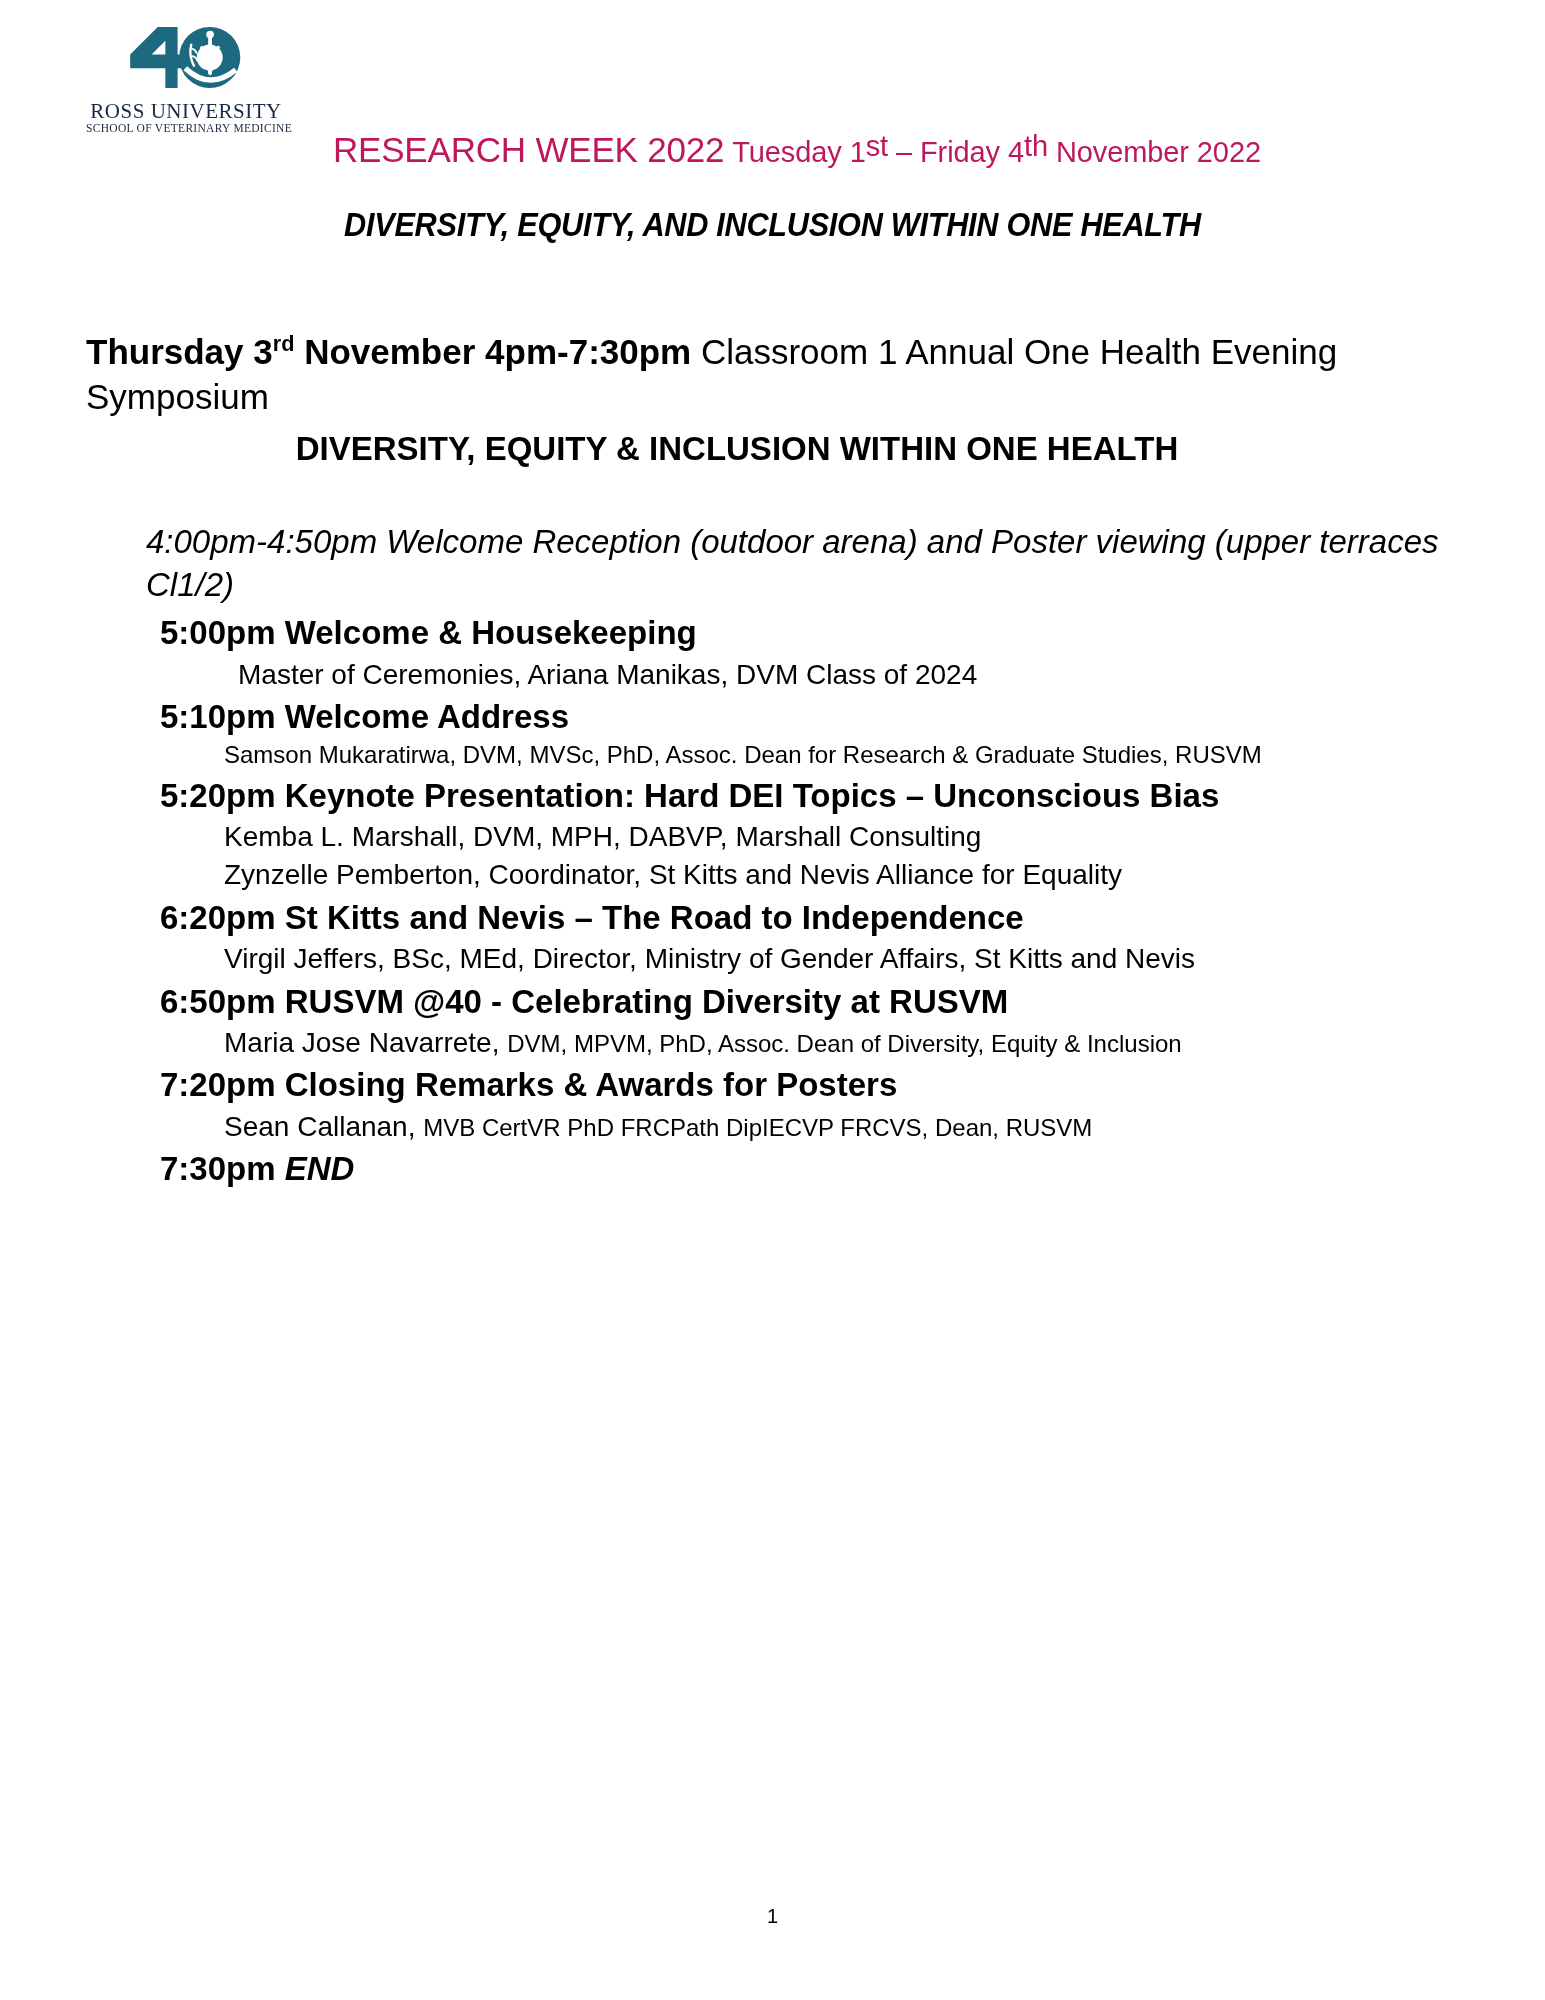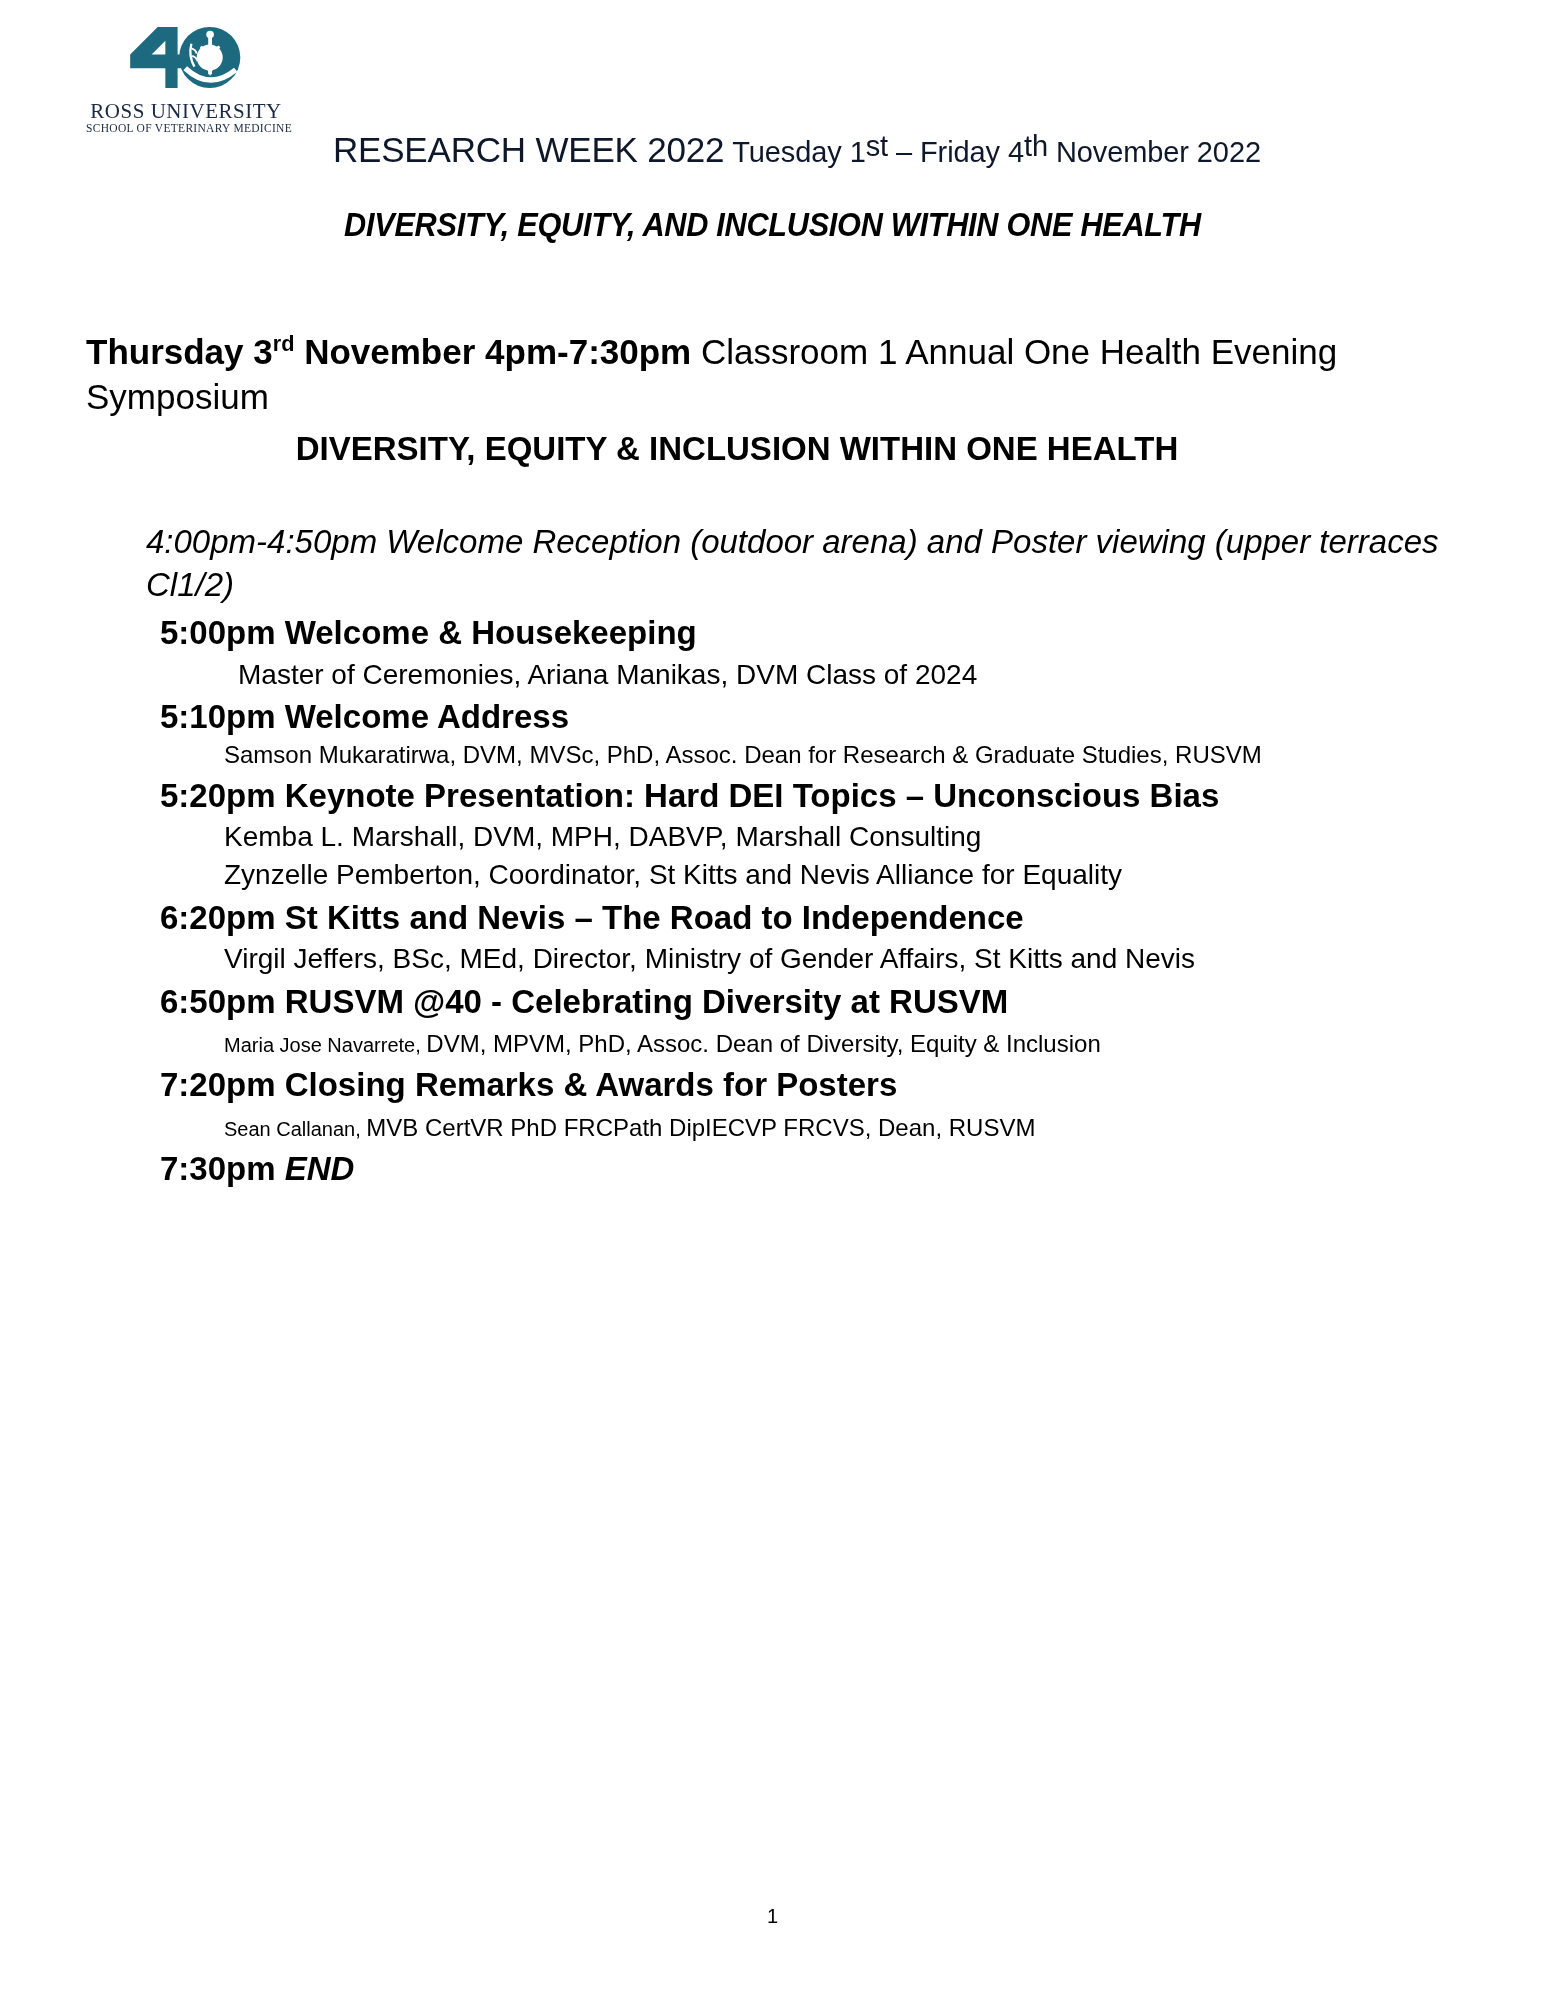--- a/index.html
+++ b/index.html
@@ -64,21 +64,21 @@
     font-size: 11.5px;
     letter-spacing: 0.3px;
     line-height: 1.1;
     white-space: nowrap;
   }
 
   .header-title {
     position: absolute;
     left: 333px;
     top: 116px;
-    color: #0f172a;
+    color: #be185d;
     white-space: nowrap;
     font-family: "Liberation Sans", sans-serif;
   }
   .header-title .big {
     font-size: 35px;
     letter-spacing: -0.2px;
   }
   .header-title .small {
     font-size: 29px;
     letter-spacing: -0.1px;
@@ -164,21 +164,21 @@
     line-height: 1.2;
     margin: 4px 0 0 0;
     padding-left: 78px;
     font-stretch: condensed;
     font-family: "Liberation Sans Narrow", "Liberation Sans", sans-serif;
     white-space: nowrap;
   }
   .ag-speaker.indent-more { padding-left: 92px; }
   .ag-speaker.tiny { font-size: 24px; padding-left: 78px; }
   .ag-speaker .creds { font-size: 24px; }
-  .ag-speaker .nm { font-size: 20px; text-align: right; }
+  .ag-speaker .nm { font-size: 28px; text-align: right; }
 
   
   .footer {
     position: absolute;
     bottom: 72px;
     left: 0;
     width: 1545px;
     text-align: center;
     font-size: 20px;
     font-family: "Liberation Sans Narrow", "Liberation Sans", sans-serif;

